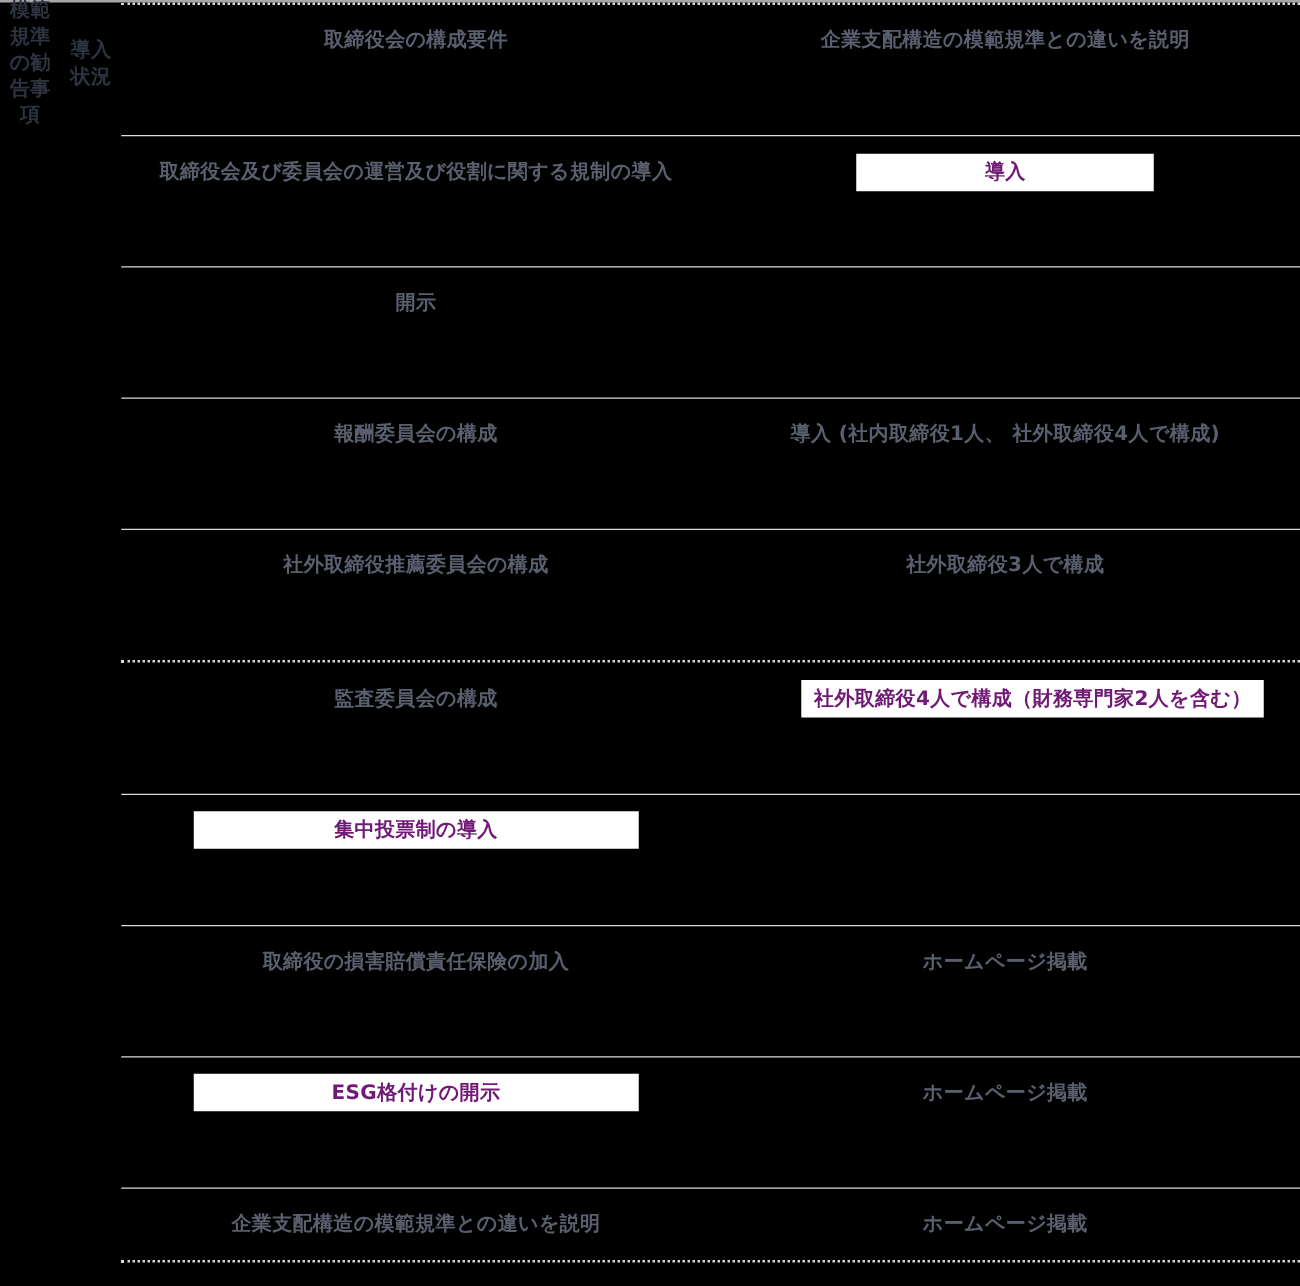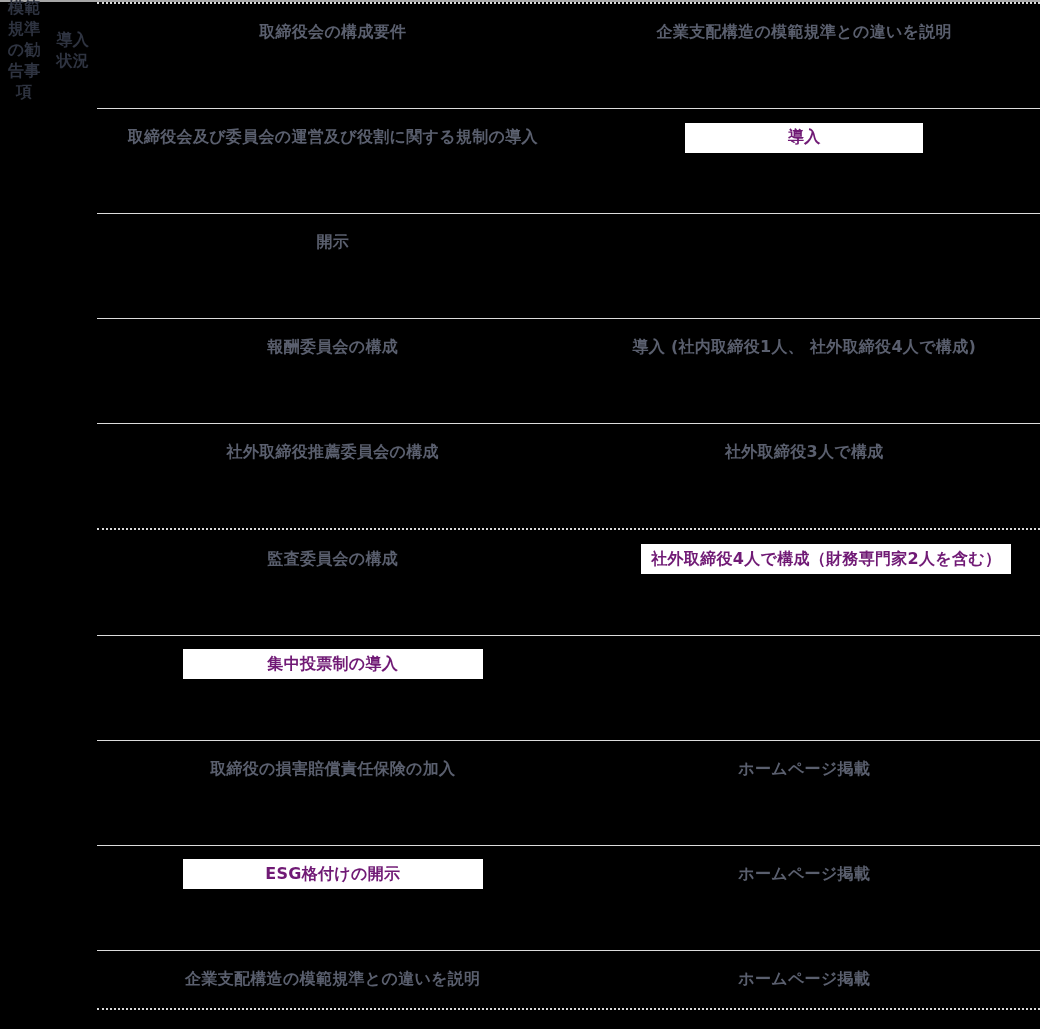--- a/index.html
+++ b/index.html
@@ -61,21 +61,21 @@
   .box {
     display: flex;
     align-items: center;
     justify-content: center;
     background: #ffffff;
     color: #701a75;
     height: 30px;
     text-align: center;
   }
   .w238 { width: 238px; }
-  .w296 { width: 300px; }
+  .w296 { width: 356px; }
   .w370 { width: 370px; margin-left: 44px; }
 </style>
 </head>
 <body>
 
 <div class="table-wrap">
 
   <div class="header-row">
     <div class="cell">
       <span>模範規準の勧告事項</span>

